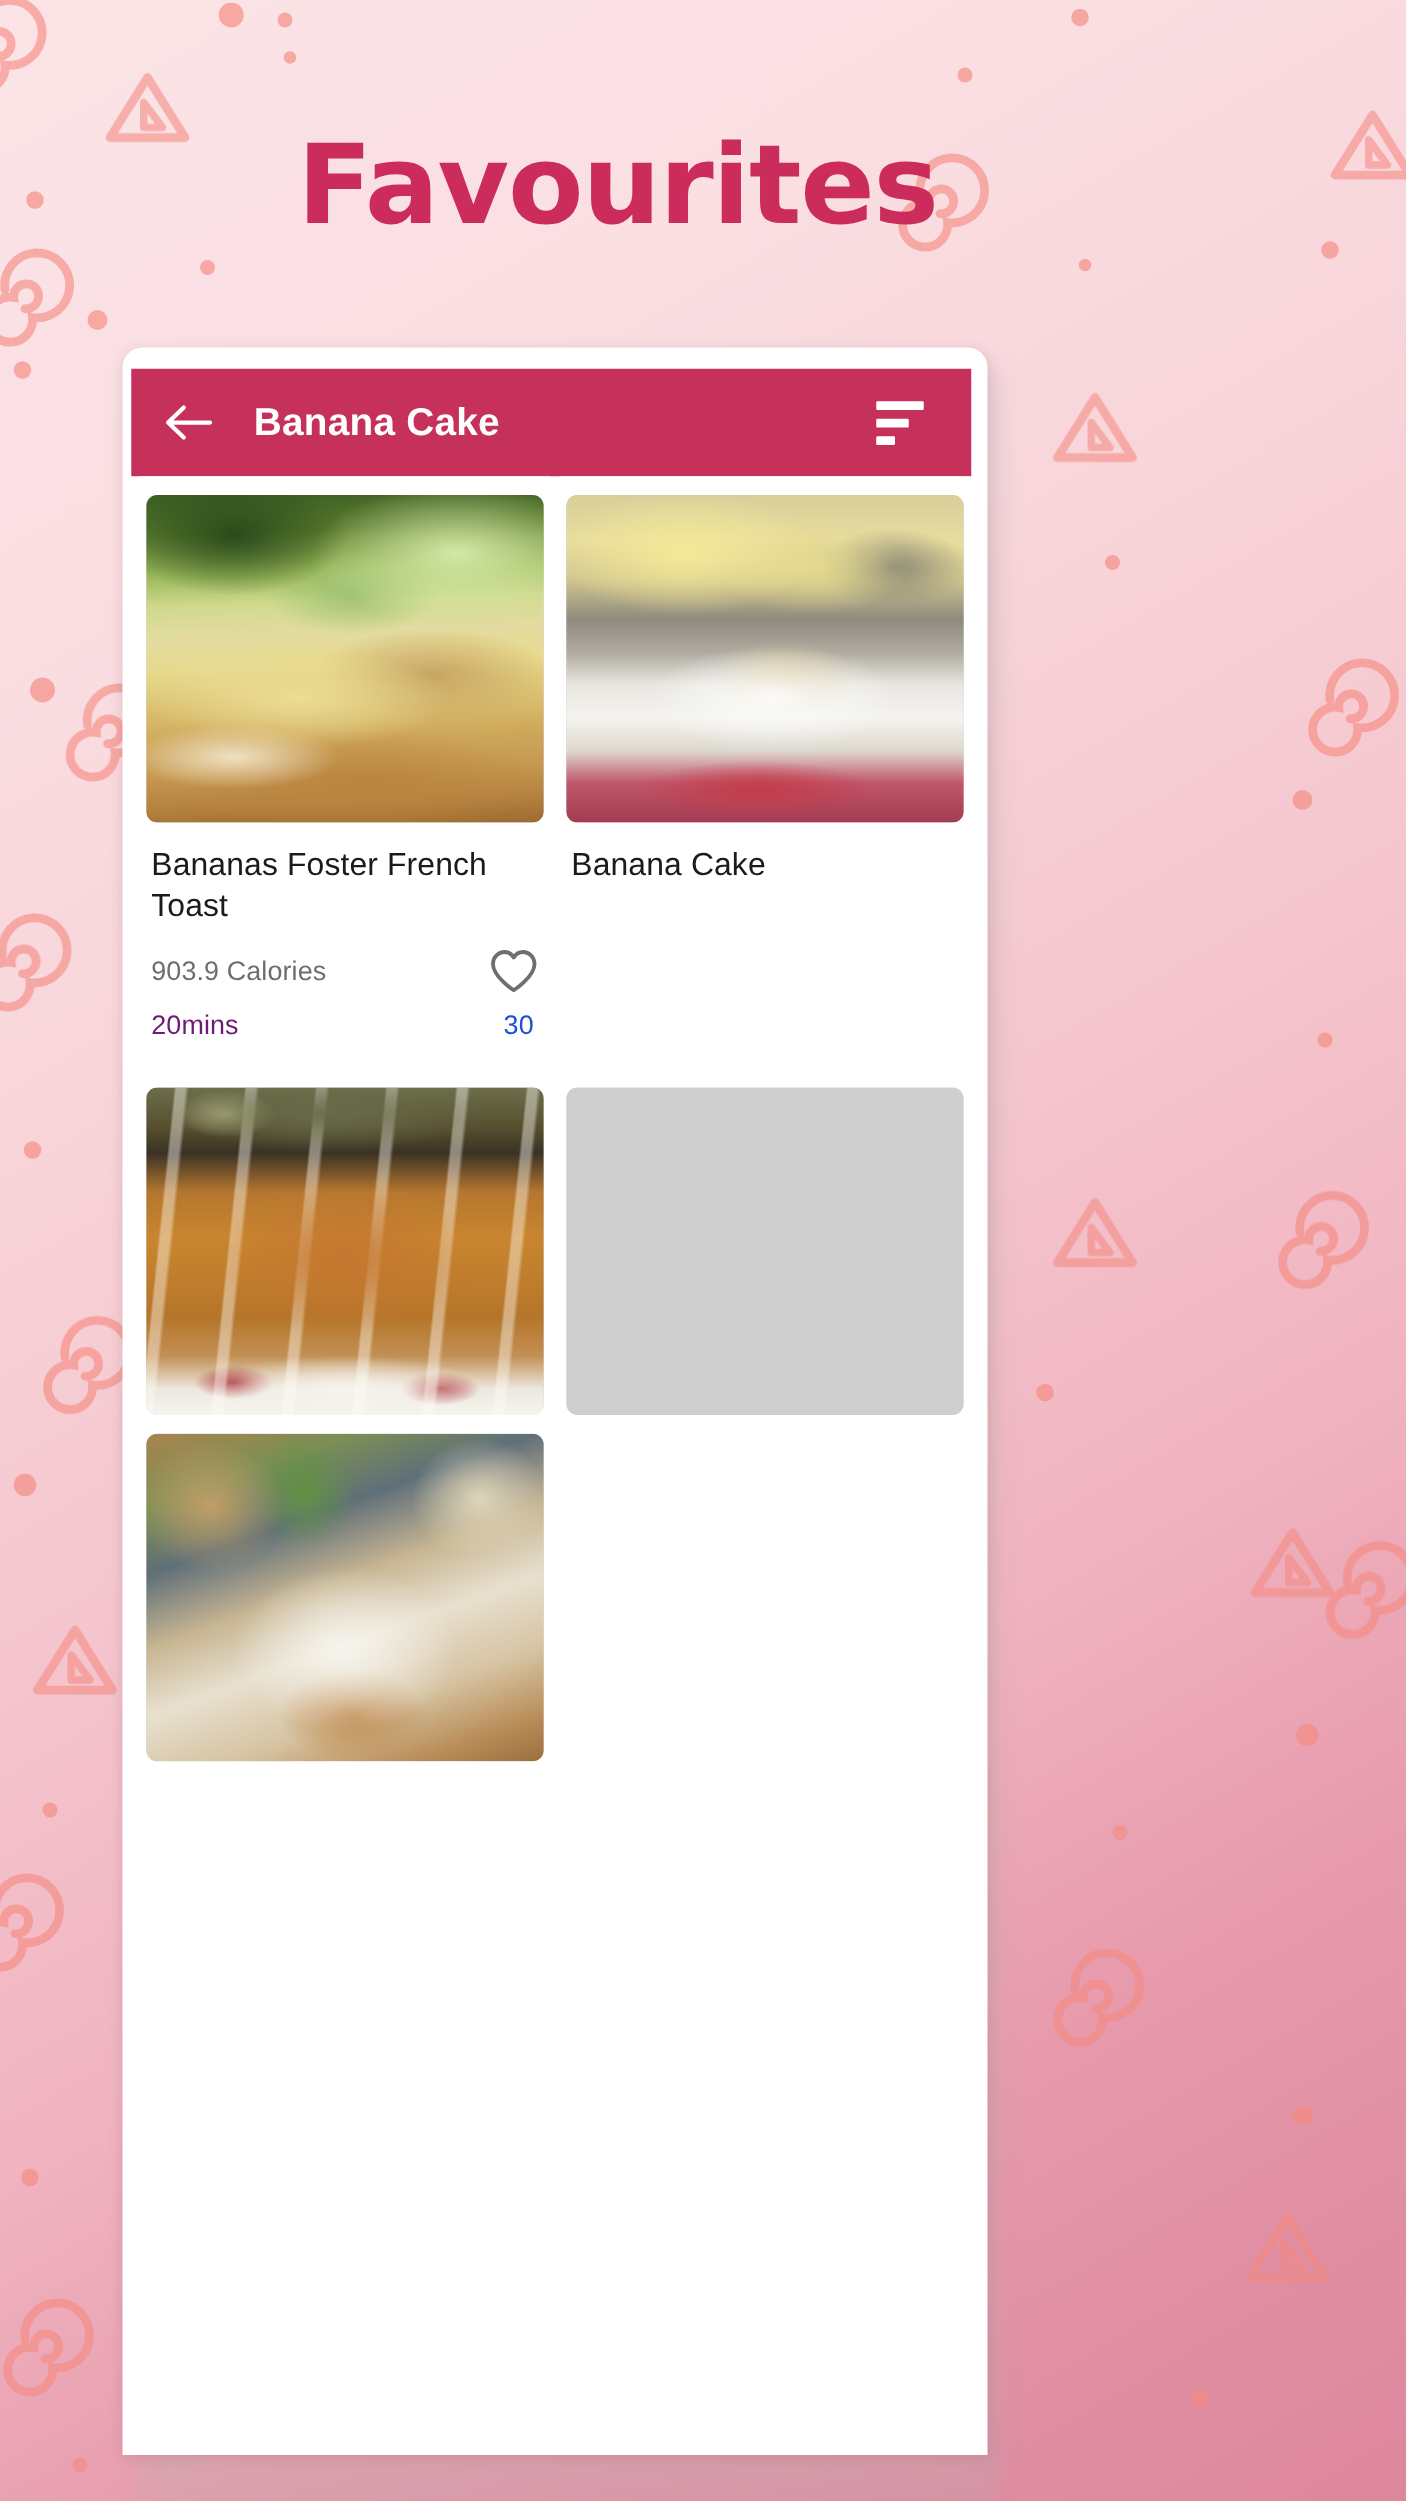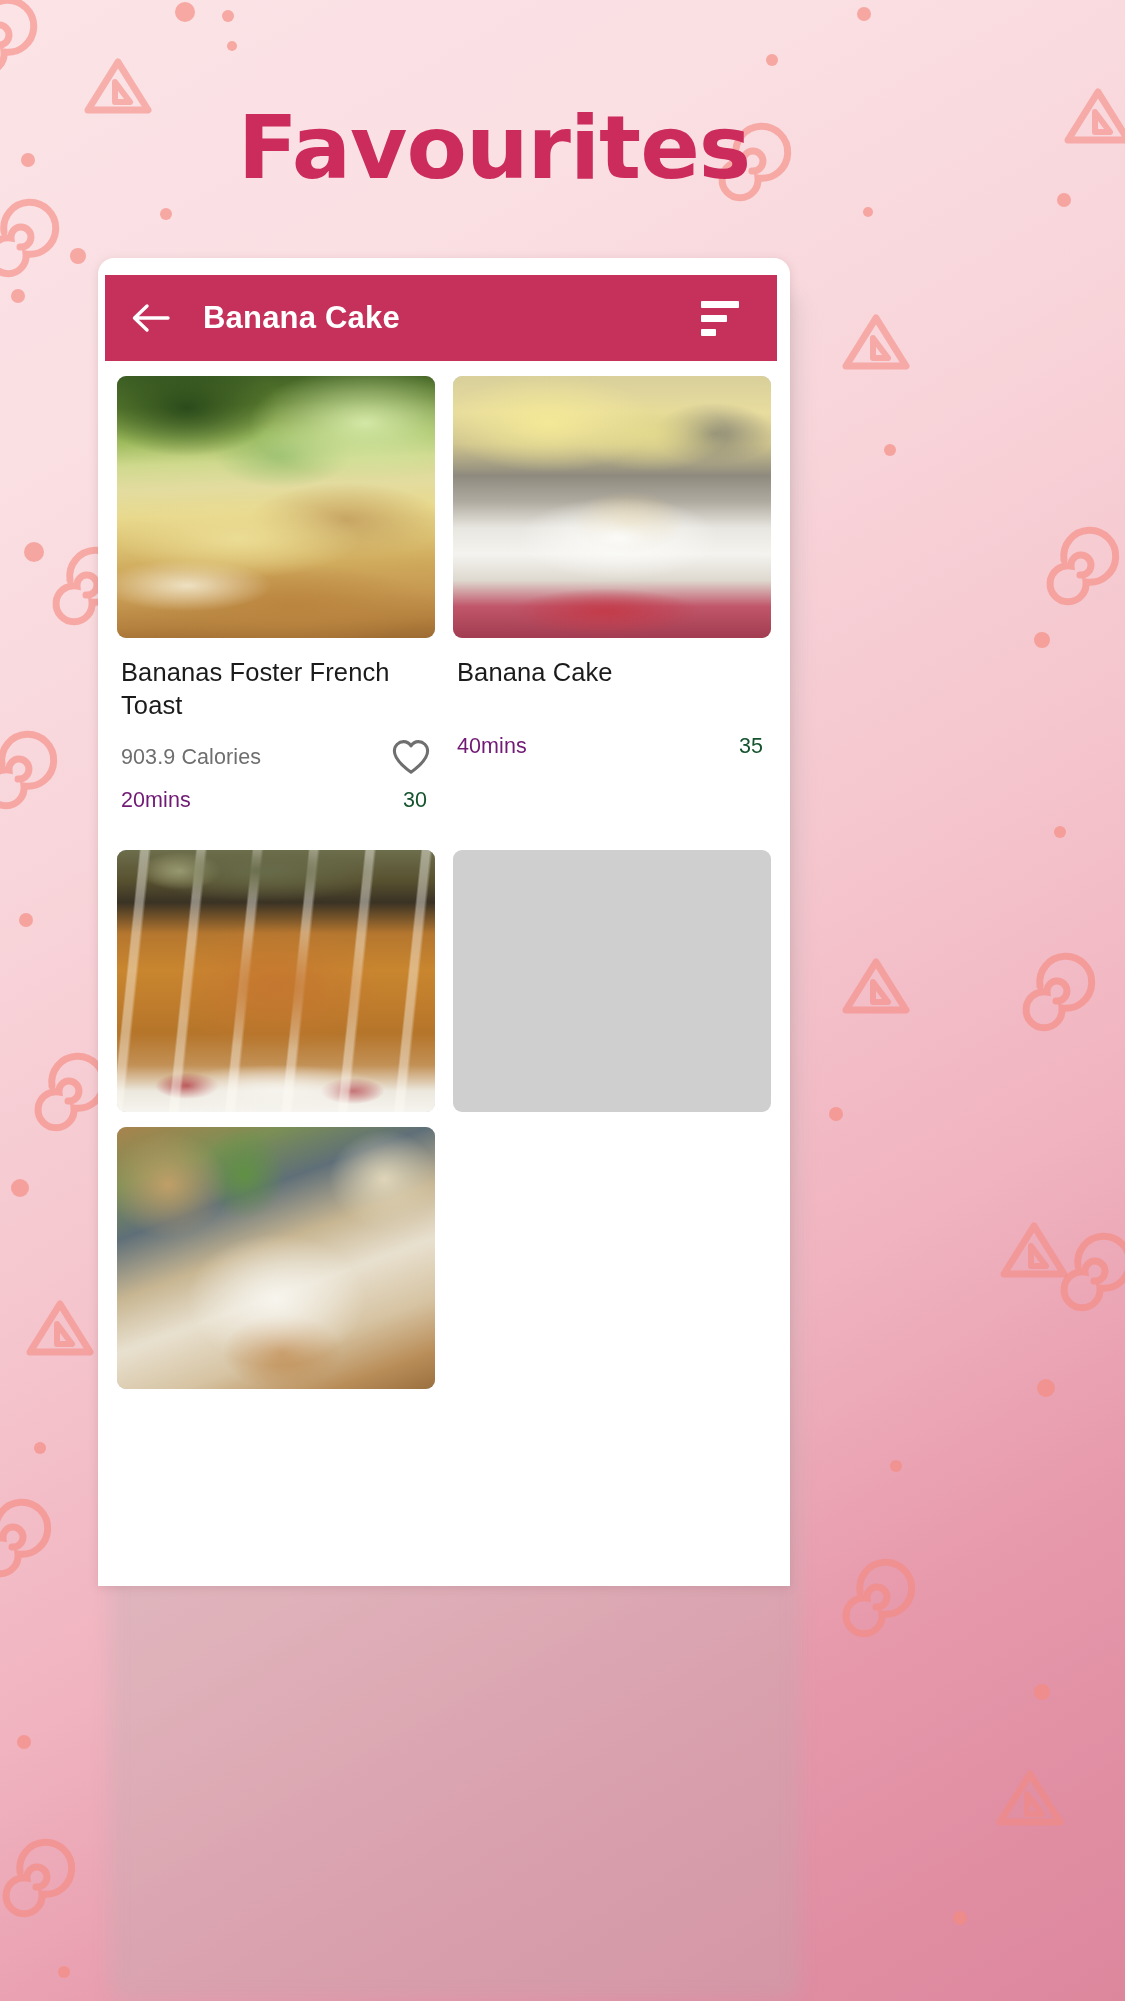--- a/index.html
+++ b/index.html
@@ -64,23 +64,23 @@
     width: 690px;
     height: 1709px;
     background: #b8aeb0;
     opacity: .30;
     border-radius: 18px;
     filter: blur(9px);
   }
   .phone {
     position: absolute;
     left: 98px;
-    top: 258px;
+    top: 278px;
     width: 692px;
-    height: 1328px;
+    height: 1686px;
     background: #ffffff;
     border-radius: 16px 16px 0 0;
     overflow: hidden;
     box-shadow: 0 2px 10px rgba(120,80,90,.18);
   }
 
   
   .appbar {
     position: absolute;
     left: 7px;
@@ -179,21 +179,21 @@
     color: #6e6e6e;
     letter-spacing: .1px;
   }
   .meta-time {
     font-size: 21.5px;
     color: #701a75;
     letter-spacing: .1px;
   }
   .meta-count {
     font-size: 21.5px;
-    color: #14532d;
+    color: #1d4ed8;
     letter-spacing: .1px;
     padding-right: 4px;
   }
   .card-meta.second { margin-top: 12px; padding-bottom: 22px; }
   .heart { width: 40px; height: 38px; display: block; }
 
   
   
   .photo-toast {
     background:
@@ -405,24 +405,20 @@
           </div>
         </div>
       </div>
 
       <div class="card">
         <div class="card-photo">
           <div class="ph photo-bcake"></div>
         </div>
         <div class="card-body">
           <div class="card-title">Banana Cake</div>
-          <div class="card-meta second">
-            <span class="meta-time">40mins</span>
-            <span class="meta-count">35</span>
-          </div>
         </div>
       </div>
 
 
       <div class="card">
         <div class="card-photo">
           <div class="ph photo-bundt"></div>
         </div>
       </div>
 

